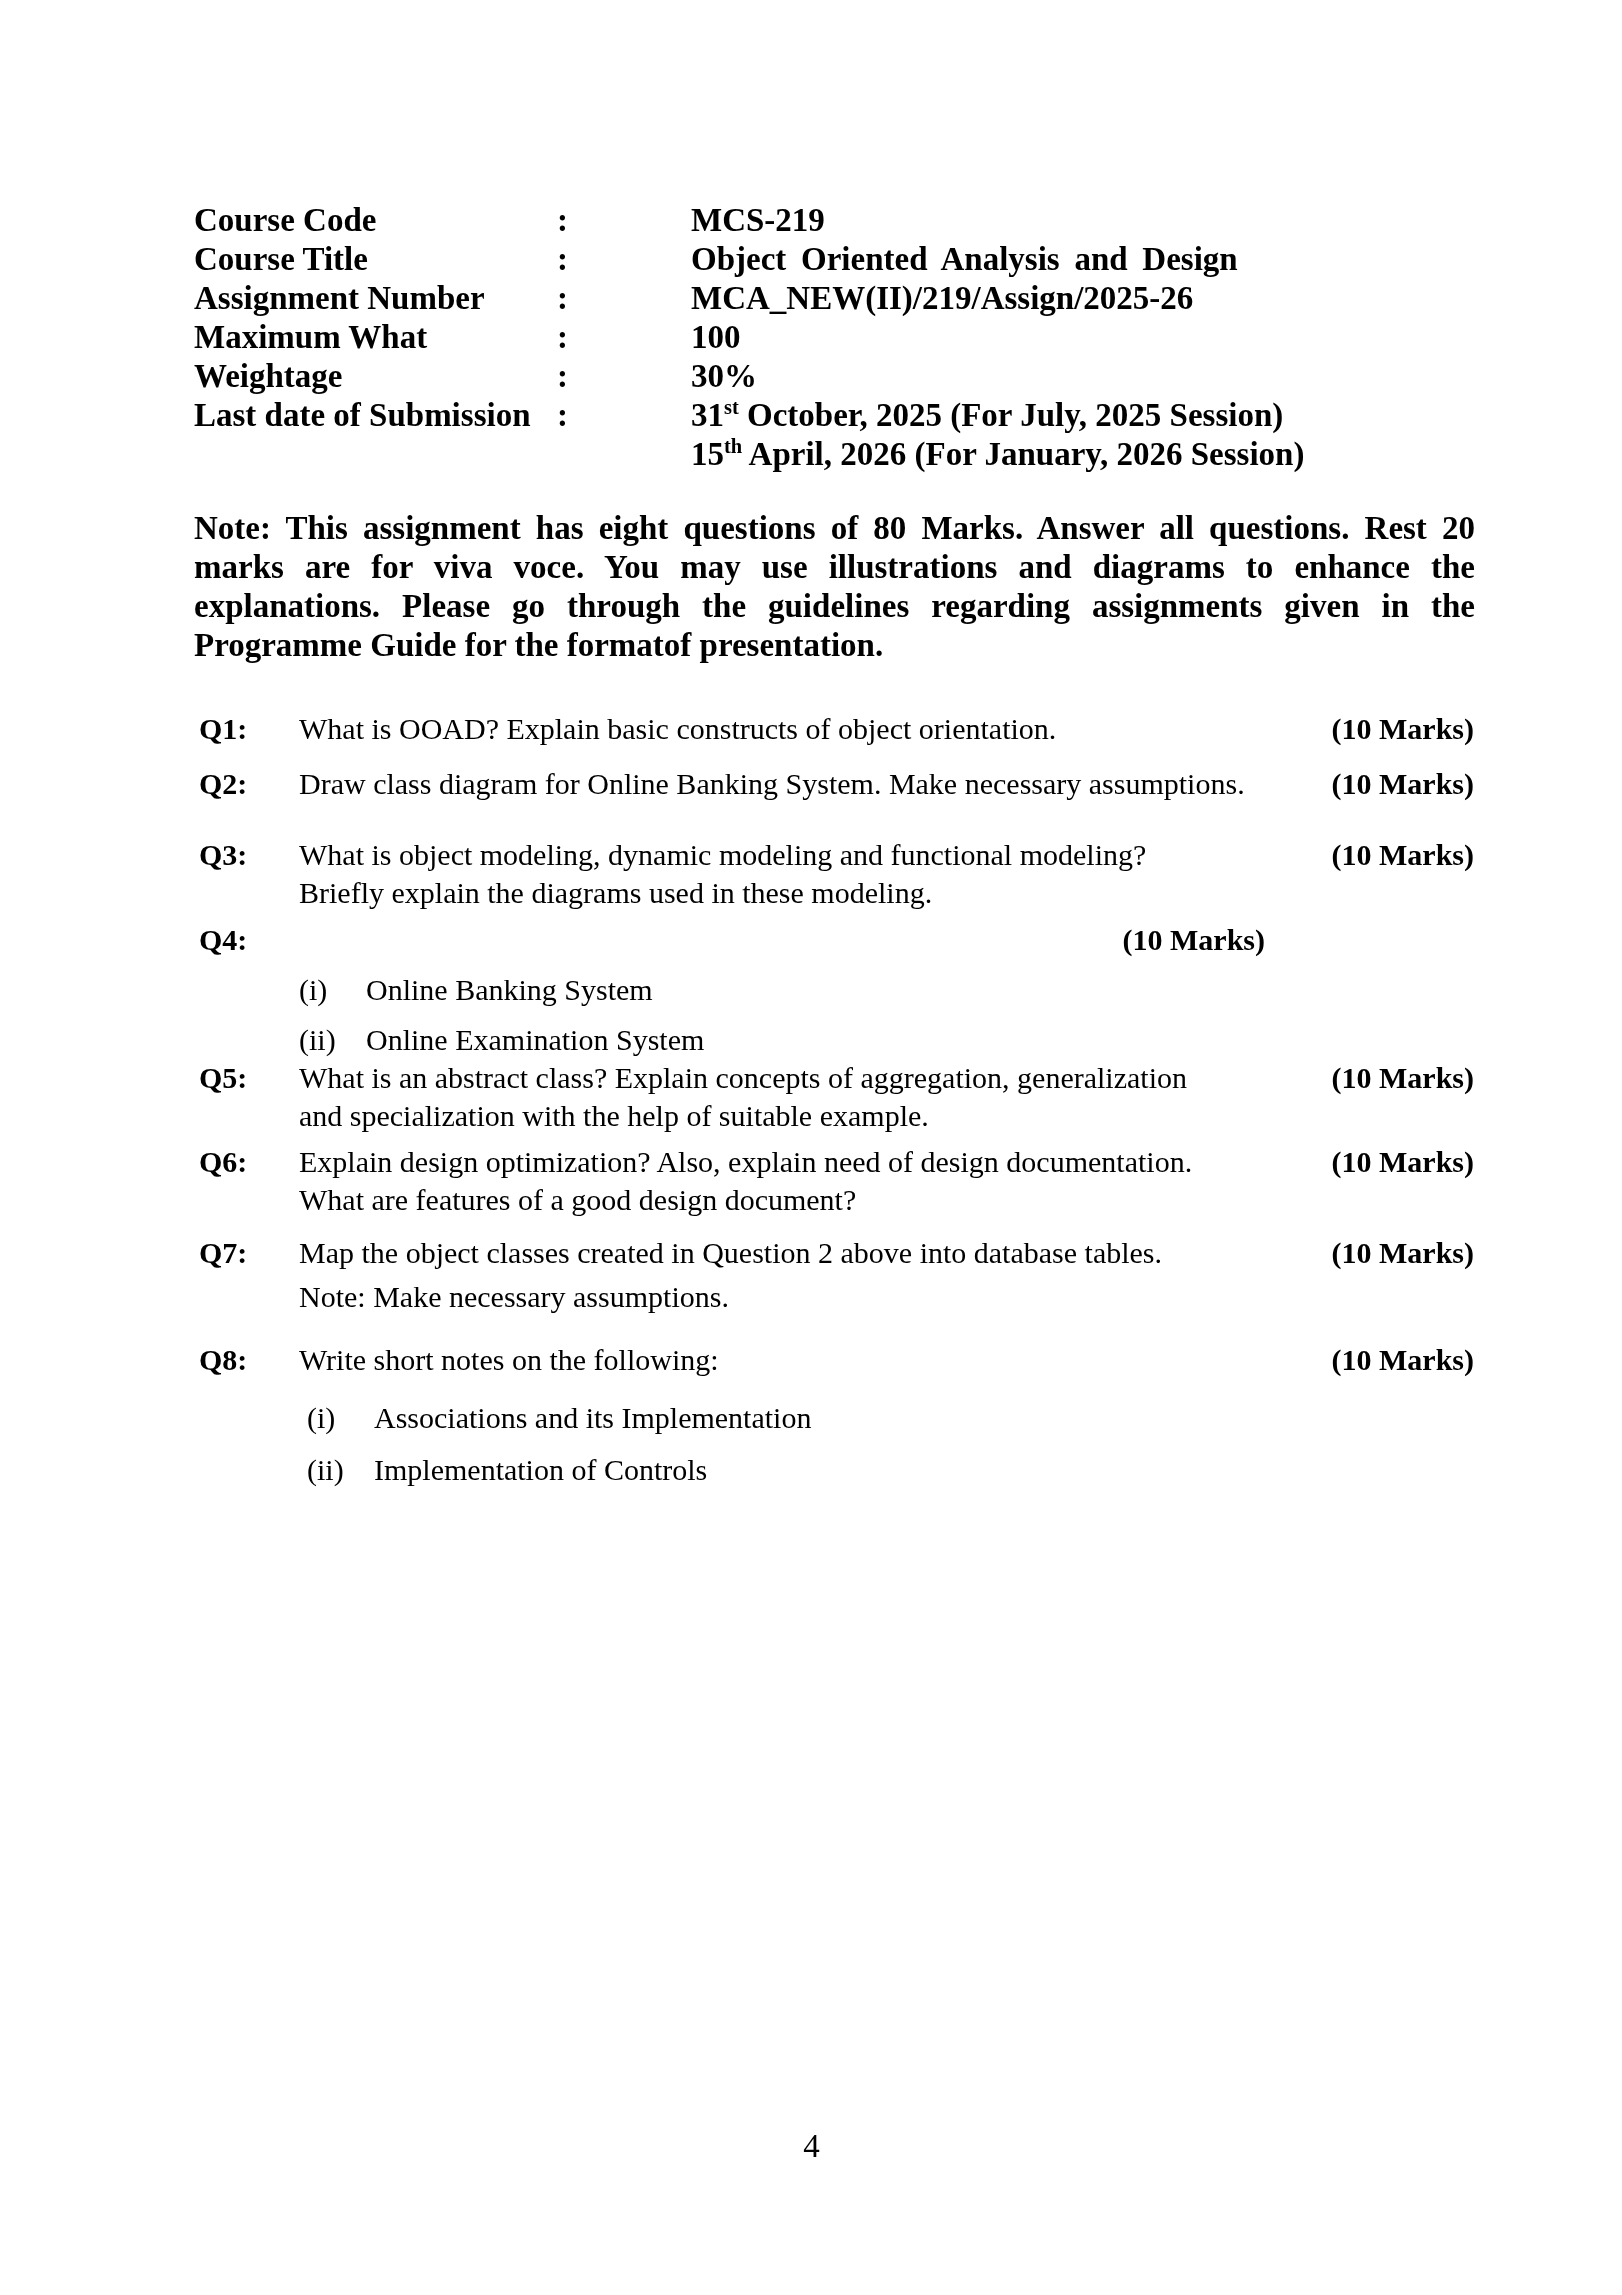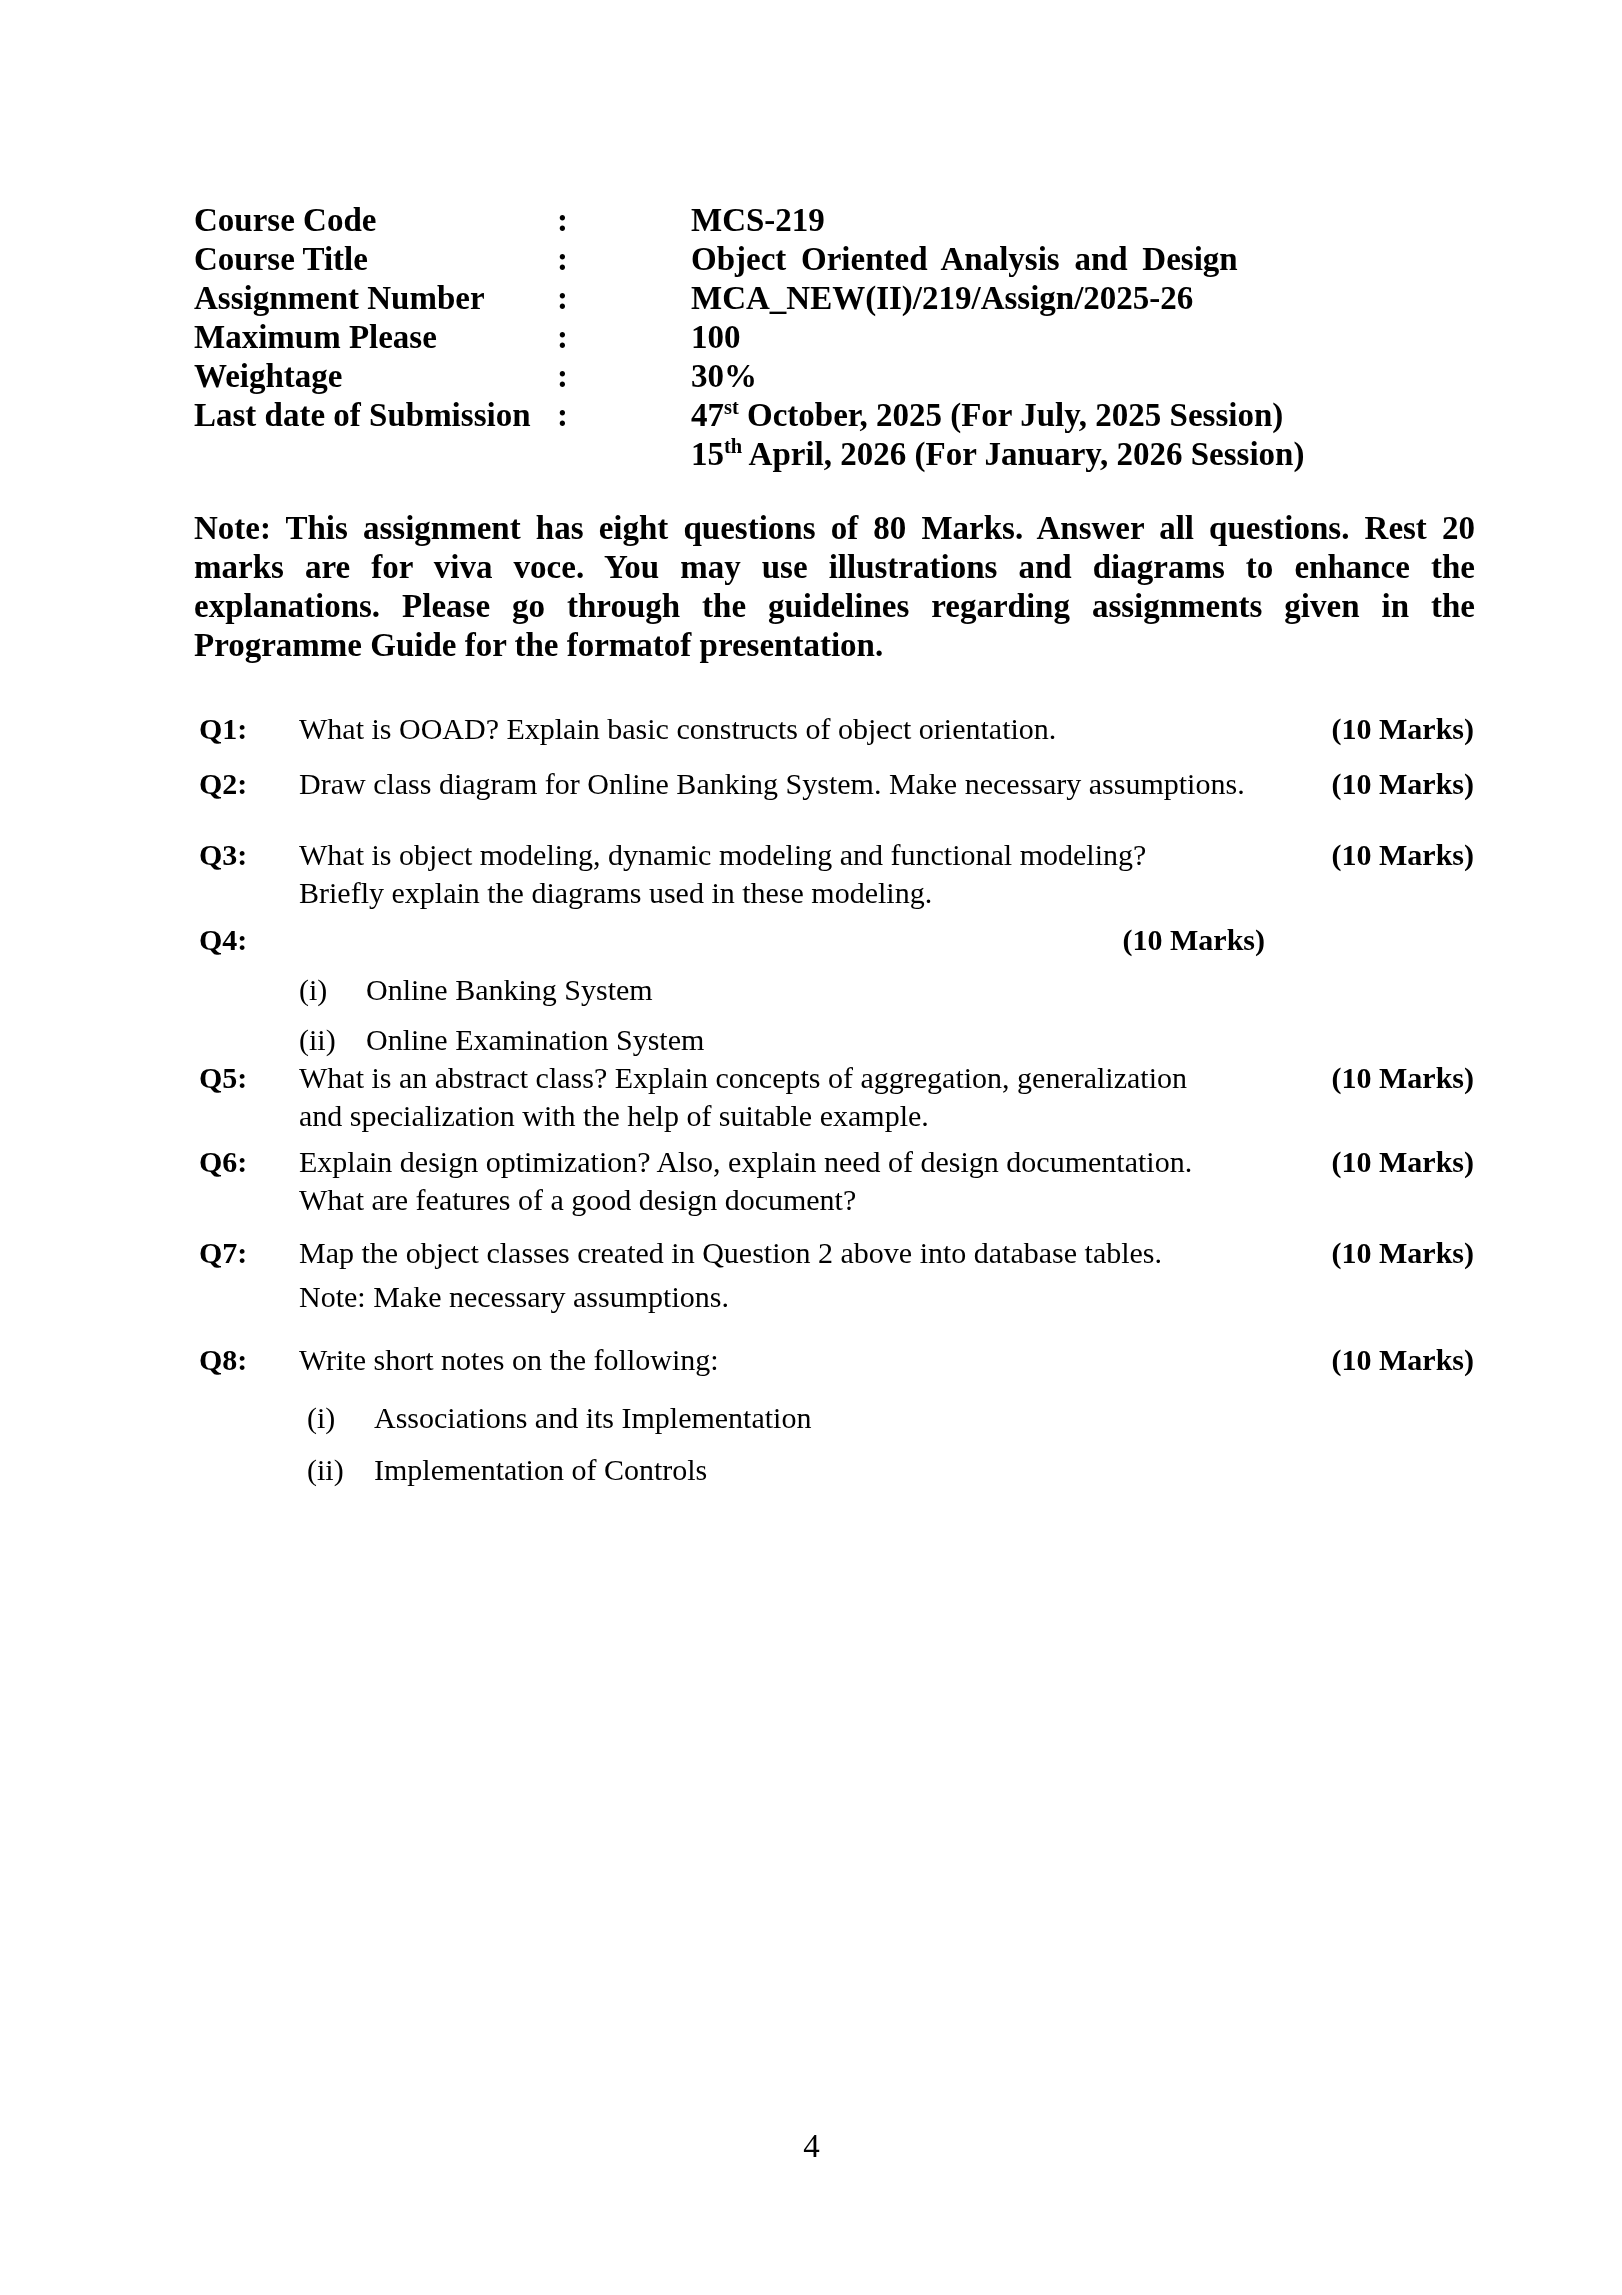--- a/index.html
+++ b/index.html
@@ -111,34 +111,34 @@
       <div>Course Title</div>
       <div>:</div>
       <div class="wide-words">Object Oriented Analysis and Design</div>
     </div>
     <div class="header-row">
       <div>Assignment Number</div>
       <div>:</div>
       <div>MCA_NEW(II)/219/Assign/2025-26</div>
     </div>
     <div class="header-row">
-      <div>Maximum Please</div>
+      <div>Maximum What</div>
       <div>:</div>
       <div>100</div>
     </div>
     <div class="header-row">
       <div>Weightage</div>
       <div>:</div>
       <div>30%</div>
     </div>
     <div class="header-row">
       <div>Last date of Submission</div>
       <div>:</div>
       <div>
-        <div><span>47</span><sup class="ord">st</sup><span> October, 2025 (For July, 2025 Session)</span></div>
+        <div><span>31</span><sup class="ord">st</sup><span> October, 2025 (For July, 2025 Session)</span></div>
         <div><span>15</span><sup class="ord">th</sup><span> April, 2026 (For January, 2026 Session)</span></div>
       </div>
     </div>
   </div>
 
   <div class="note-block">
     <div class="note-line">Note: This assignment has eight questions of 80 Marks. Answer all questions. Rest 20</div>
     <div class="note-line">marks are for viva voce. You may use illustrations and diagrams to enhance the</div>
     <div class="note-line">explanations. Please go through the guidelines regarding assignments given in the</div>
     <div class="note-line last">Programme Guide for the formatof presentation.</div>

